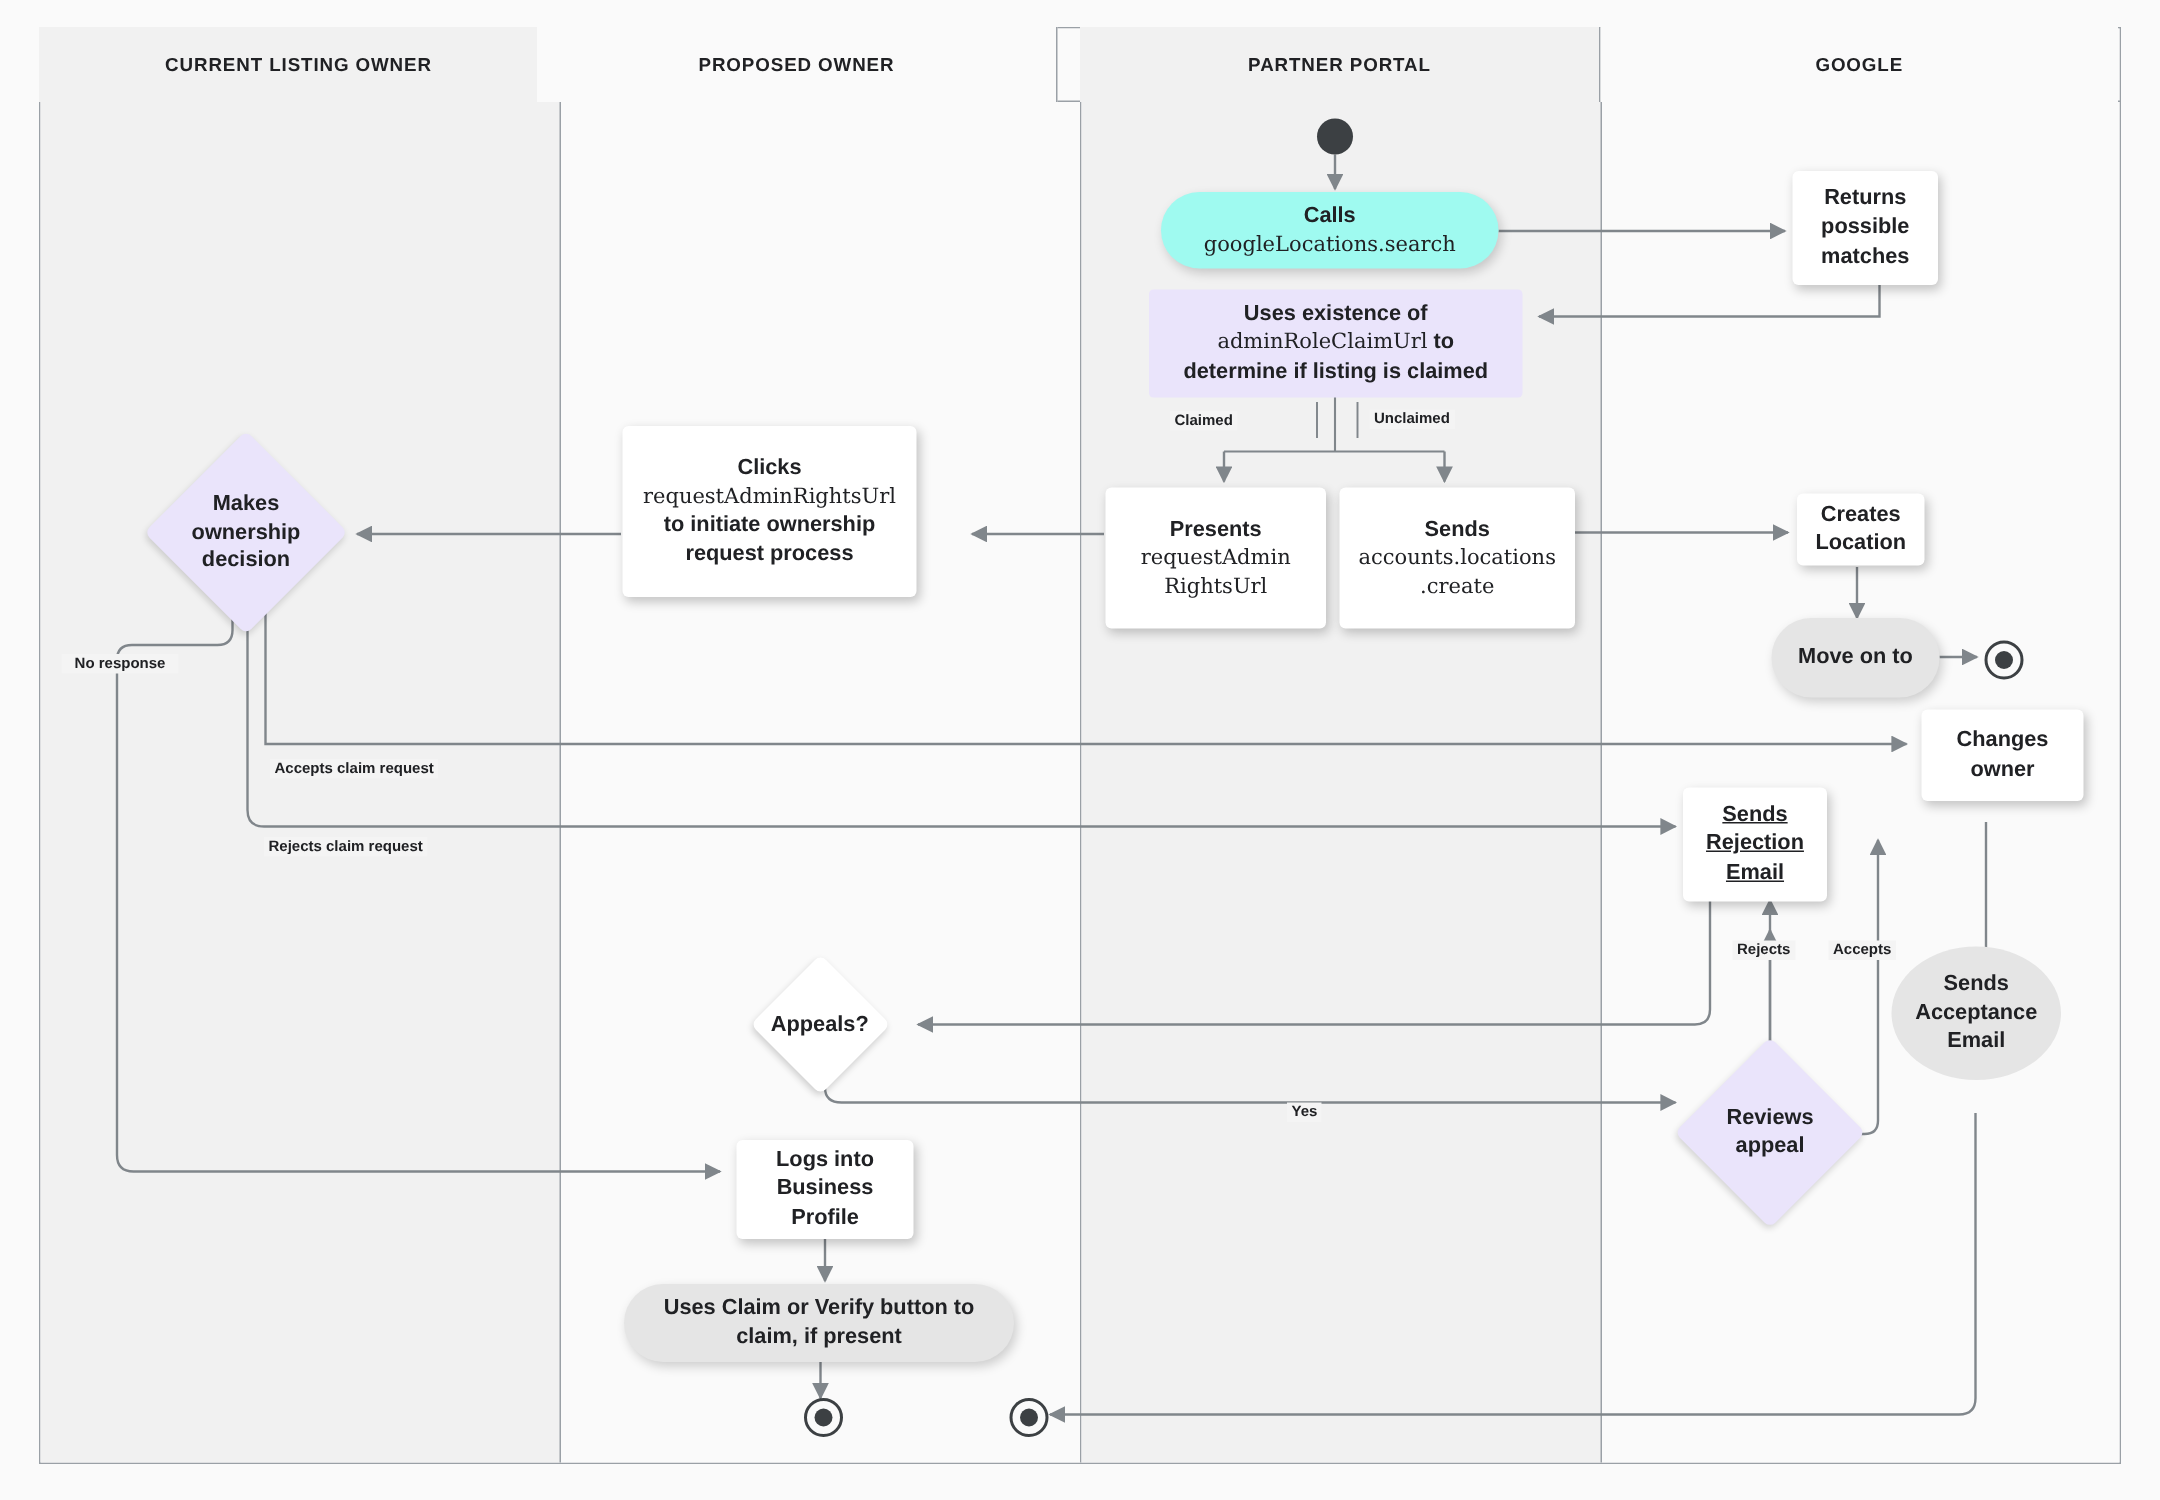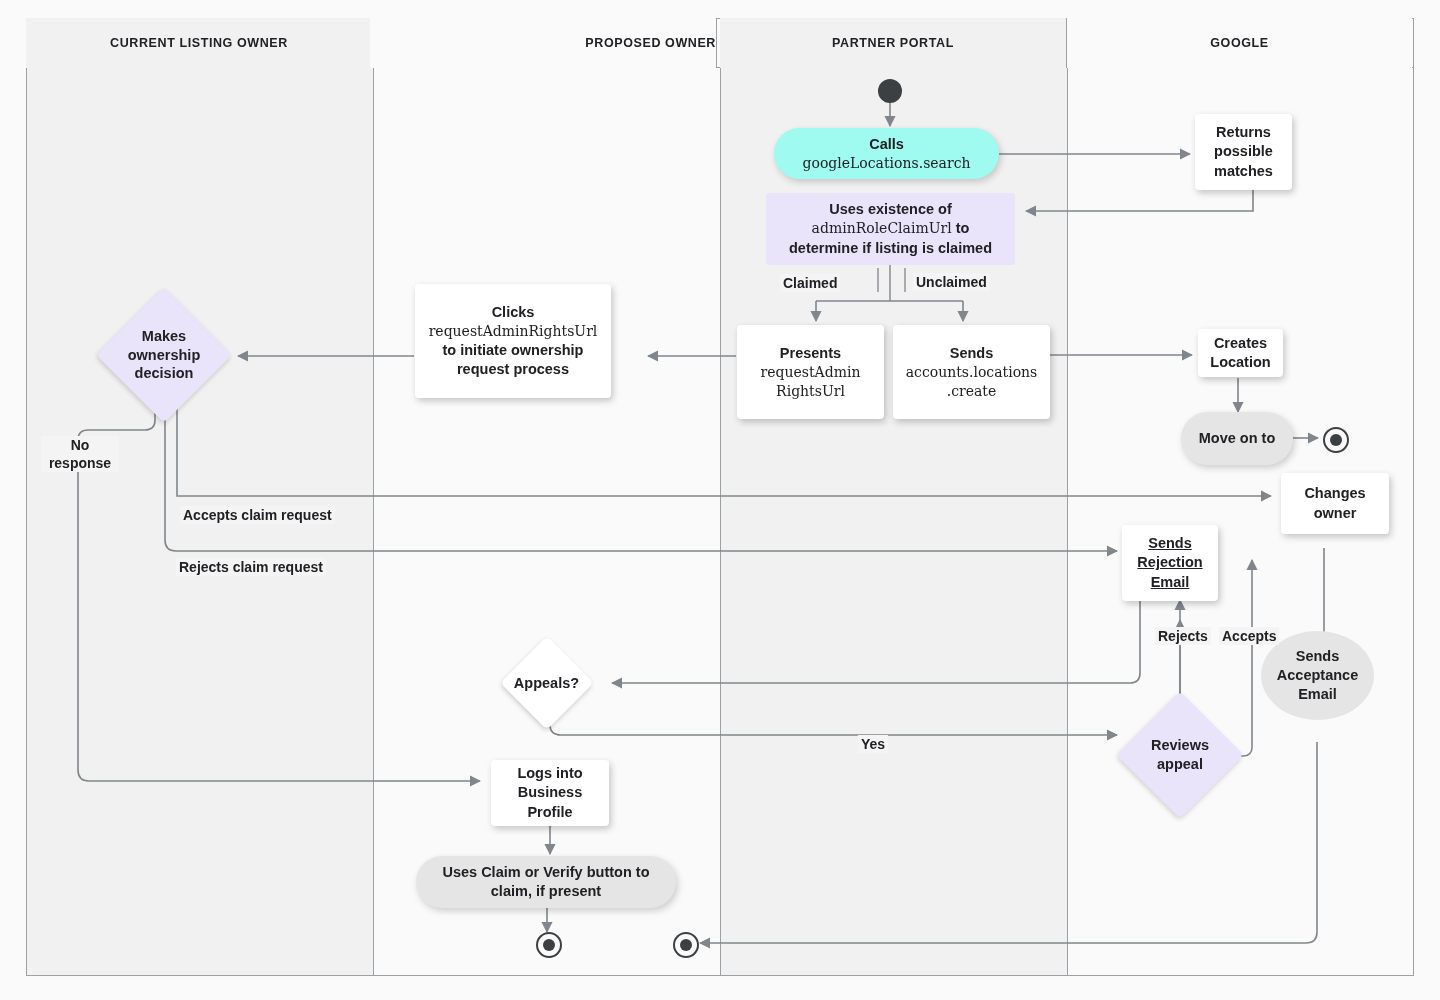--- a/index.html
+++ b/index.html
@@ -44,40 +44,40 @@
   .dshape.lavbg{background:#eae4fb;box-shadow:1px 2px 5px rgba(0,0,0,.16);}
   .dshape.whitebg{background:#ffffff;box-shadow:1px 2px 5px rgba(0,0,0,.18);}
 
   
   .start-dot{position:absolute;width:24px;height:24px;border-radius:50%;background:#3c4043;}
   .end-dot{position:absolute;width:22px;height:22px;border-radius:50%;border:2px solid #3c4043;background:#fafafa;
         display:flex;align-items:center;justify-content:center;}
   .end-dot i{display:block;width:12px;height:12px;border-radius:50%;background:#3c4043;}
 
   
-  .elabel{position:absolute;font-size:14px;font-weight:700;color:#202124;white-space:nowrap;
+  .elabel{position:absolute;font-size:10px;font-weight:700;color:#202124;white-space:nowrap;
         background:#f4f4f4;padding:0 3px;line-height:1.3;text-align:center;}
 </style>
 </head>
 <body>
 
 <div id="stage">
 
   <div class="lane-frame">
     <div class="lane-col shaded" style="left:0;width:347px;"></div>
     <div class="lane-col plain" style="left:347px;width:347px;"></div>
     <div class="lane-col shaded" style="left:694px;width:347px;"></div>
     <div class="lane-col plain last" style="left:1041px;width:345px;"></div>
   </div>
 
   <div class="lane-head">
     <div class="lane-head-cell shaded" style="left:0;width:347px;">
       <span>CURRENT LISTING OWNER</span>
     </div>
-    <div class="lane-head-cell plain" style="left:344px;width:347px;justify-content:flex-end;">
+    <div class="lane-head-cell plain" style="left:332px;width:347px;">
       <span>PROPOSED OWNER</span>
     </div>
     <div class="lane-head-cell shaded" style="left:694px;width:347px;">
       <span>PARTNER PORTAL</span>
     </div>
     <div class="lane-head-cell plain last" style="left:1041px;width:345px;">
       <span>GOOGLE</span>
     </div>
   </div>
 

